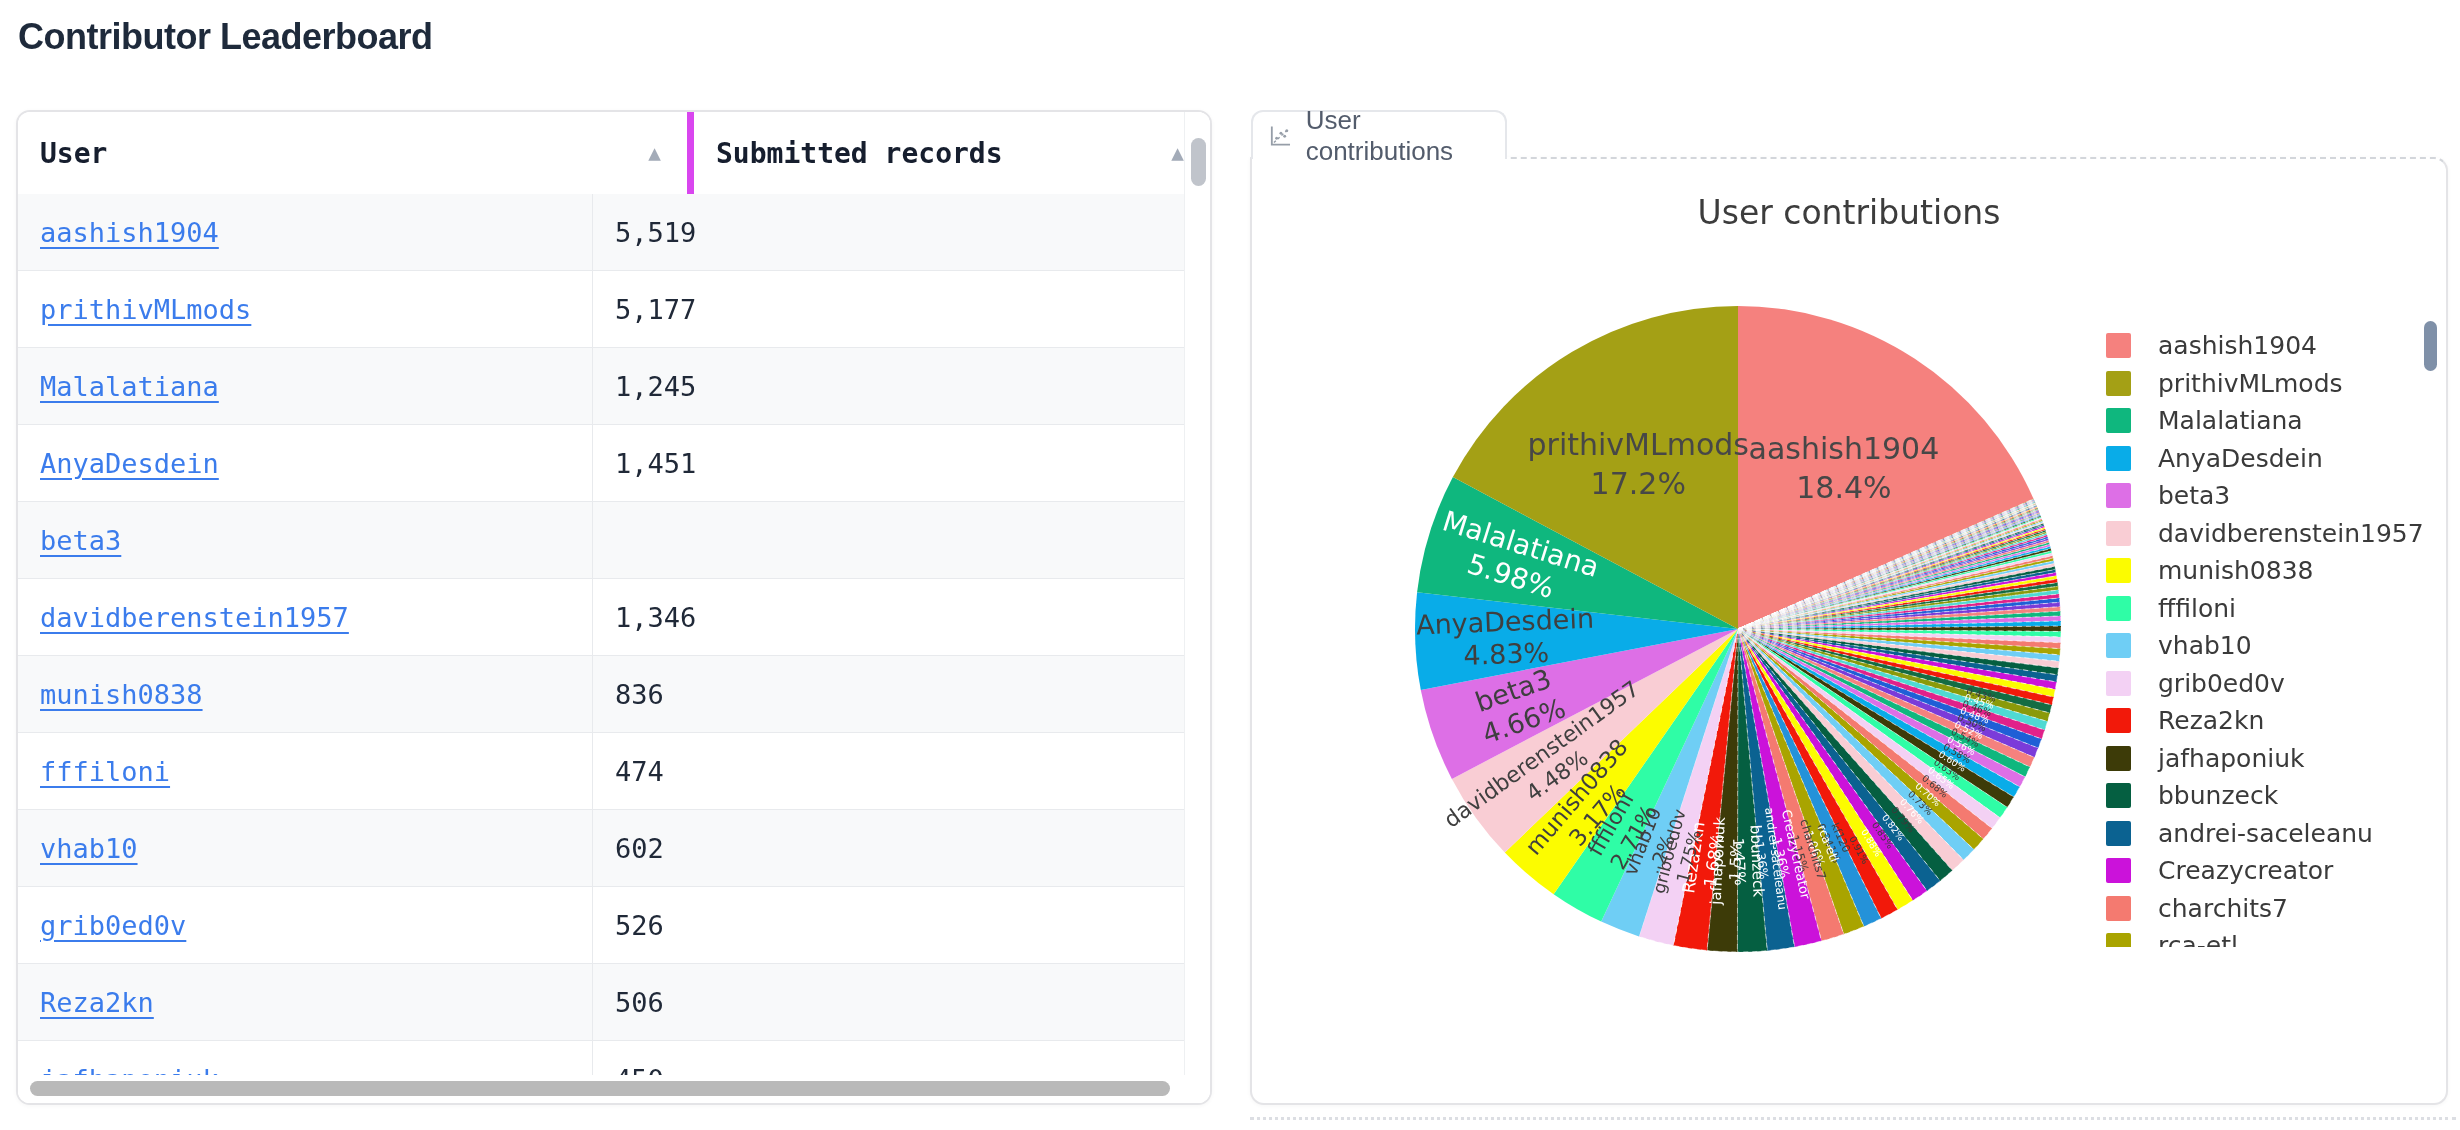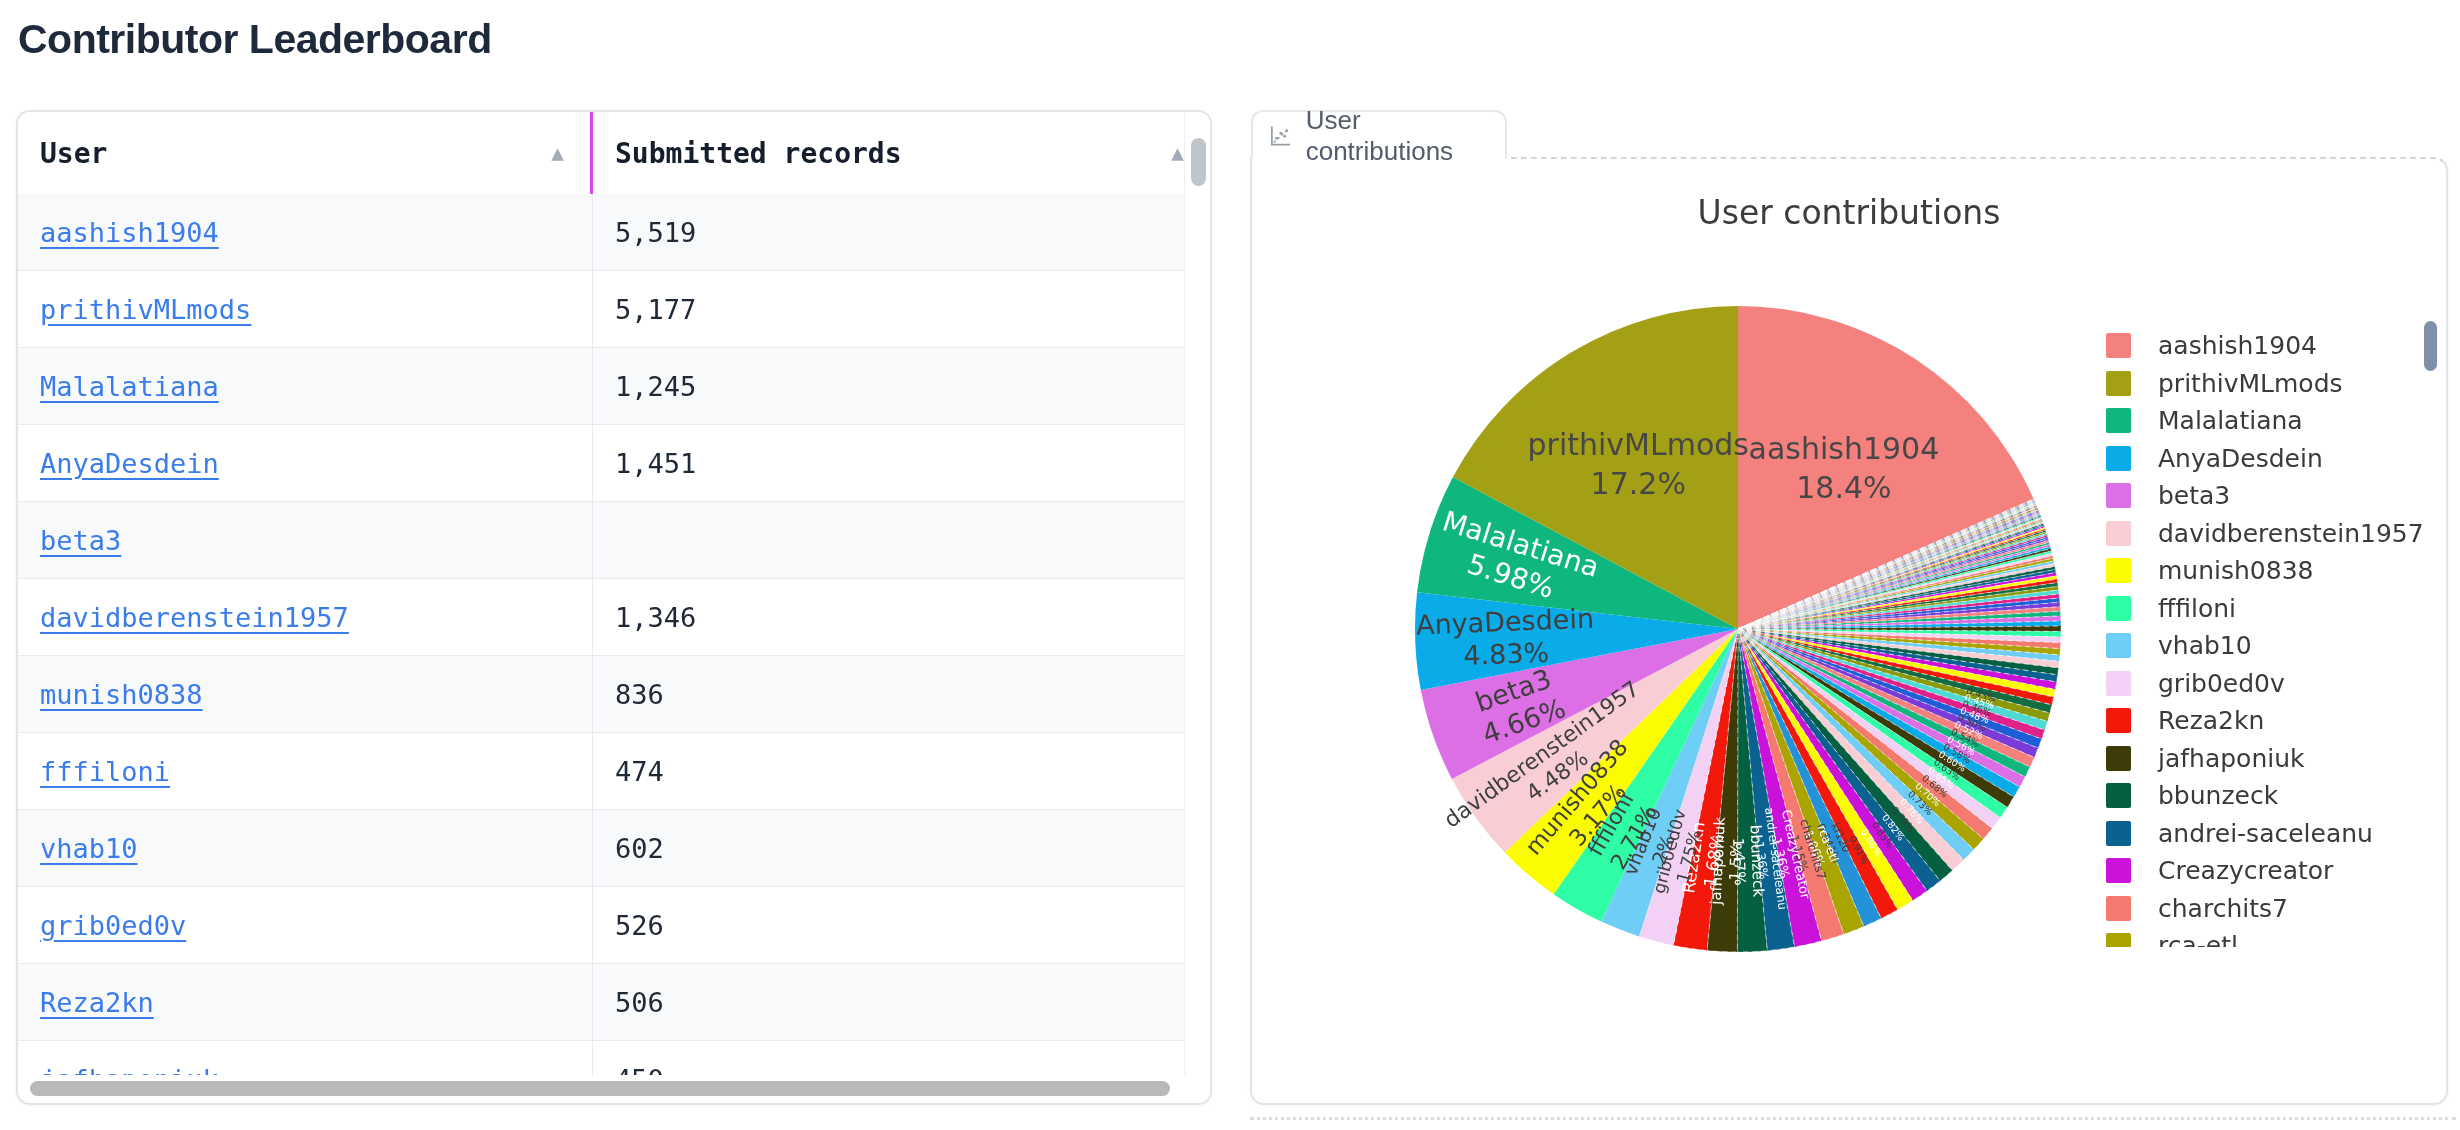--- a/index.html
+++ b/index.html
@@ -2,35 +2,35 @@
 <html><head>
 <meta charset="utf-8">
 <style>
   html,body{margin:0;padding:0;}
   body{
     width:2460px;height:1130px;position:relative;overflow:hidden;
     background:#ffffff;font-family:"Liberation Sans","DejaVu Sans",sans-serif;
   }
   .page-title{
     position:absolute;left:18px;top:16px;
-    font-size:41px;font-weight:bold;color:#1e2a3b;letter-spacing:-0.5px;
+    font-size:36px;font-weight:bold;color:#1e2a3b;letter-spacing:-0.5px;
   }
   
   .table-panel{
     position:absolute;left:16px;top:110px;width:1196px;height:995px;
     background:#fff;border:2px solid #e4e4e7;border-radius:14px;
     box-shadow:0 1px 4px rgba(0,0,0,0.04);overflow:hidden;box-sizing:border-box;
   }
   .thead{display:flex;height:82px;border-bottom:1px solid #d7dade;background:#fff;}
   .th{
     display:flex;align-items:center;box-sizing:border-box;
     font-family:"DejaVu Sans Mono","Liberation Mono",monospace;
     font-weight:bold;font-size:28px;color:#161e2e;padding:0 26px 0 22px;
   }
-  .th-user{width:575px;border-right:3px solid #d946ef;justify-content:space-between;}
+  .th-user{width:676px;border-right:7px solid #d946ef;justify-content:space-between;}
   .th-rec{flex:1;justify-content:space-between;gap:26px;}
   .sort-caret{font-size:21px;color:#a3abb8;}
   .tbody{position:absolute;top:82px;left:0;right:0;bottom:0;}
   .trow{display:flex;height:77px;box-sizing:border-box;border-bottom:1px solid #e8eaed;background:#ffffff;}
   .trow.alt{background:#f8f9fa;}
   .td{
     display:flex;align-items:center;box-sizing:border-box;padding-left:22px;
     font-family:"DejaVu Sans Mono","Liberation Mono",monospace;font-size:27px;color:#202938;
   }
   .td-user{width:575px;border-right:1px solid #e8eaed;}

